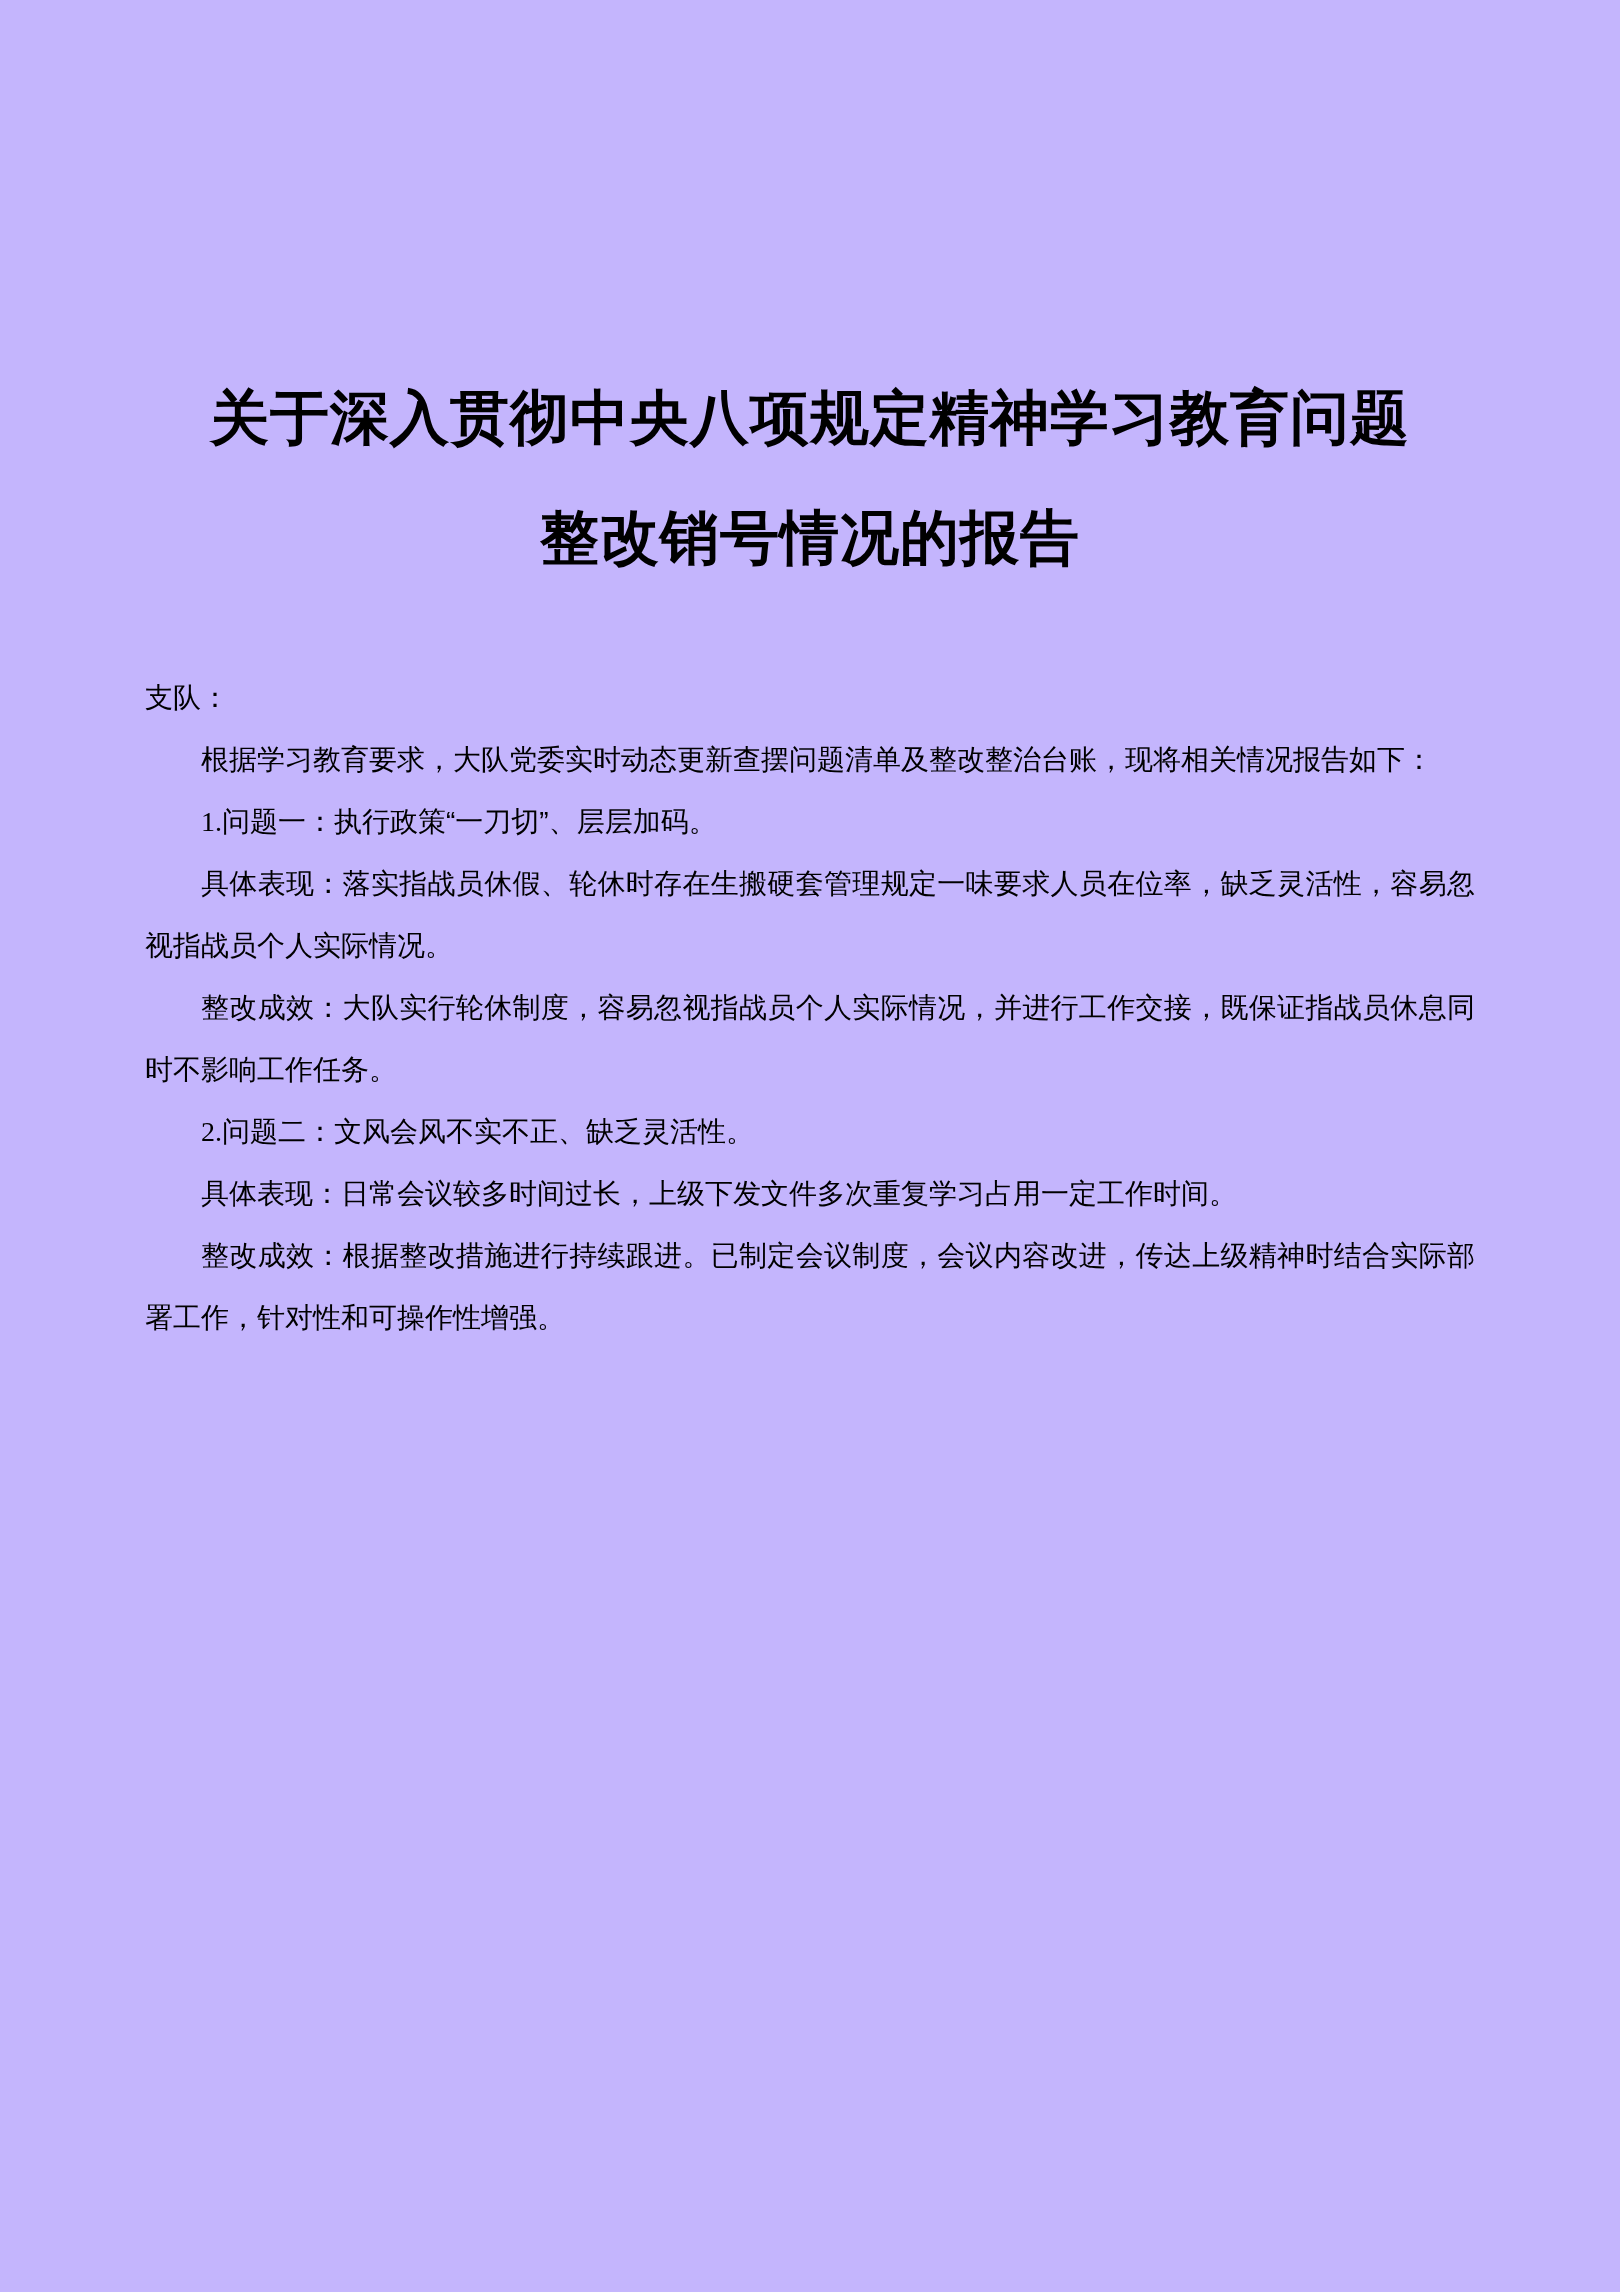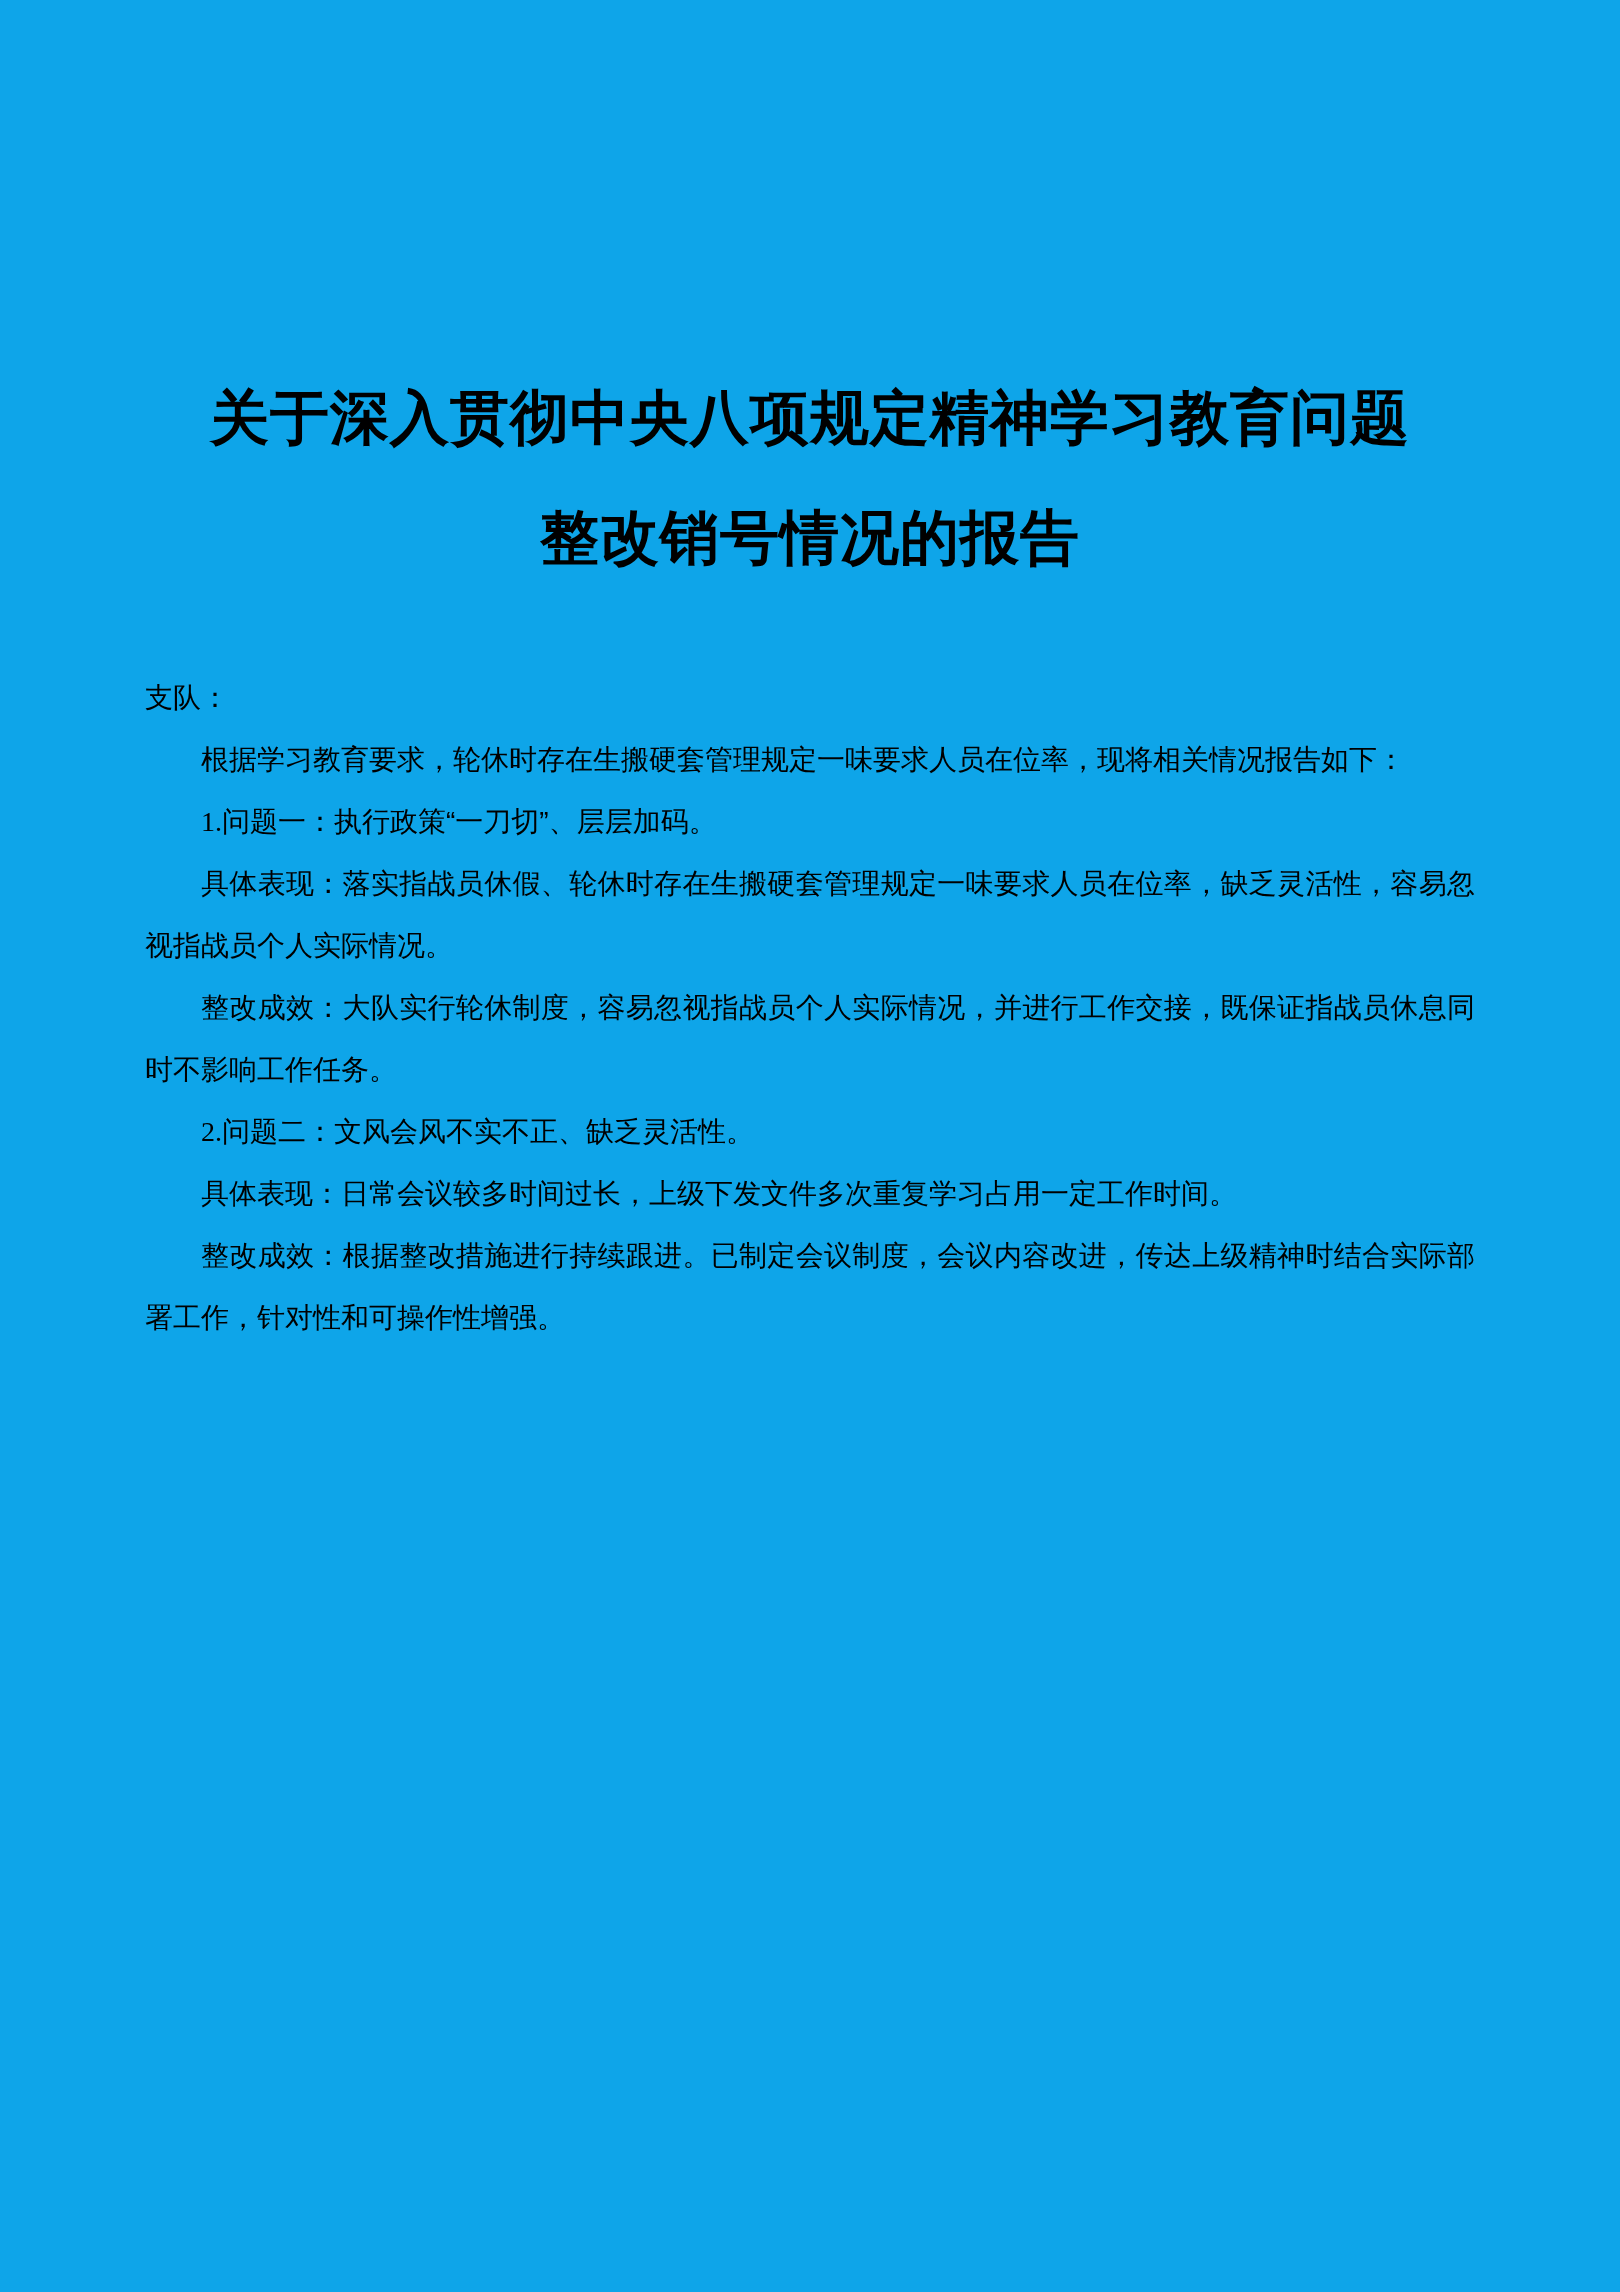--- a/index.html
+++ b/index.html
@@ -8,21 +8,21 @@
     background: #ffffff;
     width: 1620px;
     height: 2293px;
     overflow: hidden;
   }
   .page {
     box-sizing: border-box;
     width: 1620px;
     height: 2293px;
     padding: 358px 145px 0 145px;
-    background: #0ea5e9;
+    background: #c4b5fd;
     color: #000000;
     font-family: "Liberation Sans", "DejaVu Sans", sans-serif;
   }
   .doc-title {
     margin: 0;
     font-size: 59px;
     font-weight: 700;
     line-height: 120px;
     text-align: center;
     letter-spacing: 1px;
@@ -59,21 +59,21 @@
 
   <h1 class="doc-title">
     <span class="title-line">关于深入贯彻中央八项规定精神学习教育问题</span>
     <span class="title-line">整改销号情况的报告</span>
   </h1>
 
   <div class="doc-body">
 
     <p class="para no-indent">支队：</p>
 
-    <p class="para">根据学习教育要求，轮休时存在生搬硬套管理规定一味要求人员在位率，现将相关情况报告如下：</p>
+    <p class="para">根据学习教育要求，大队党委实时动态更新查摆问题清单及整改整治台账，现将相关情况报告如下：</p>
 
     <p class="para"><span class="num">1.</span><strong class="label">问题一：</strong><span>执行政策“一刀切”、层层加码。</span></p>
 
     <p class="para"><strong class="label">具体表现：</strong><span>落实指战员休假、轮休时存在生搬硬套管理规定一味要求人员在位率，缺乏灵活性，容易忽视指战员个人实际情况。</span></p>
 
 
     <p class="para"><strong class="label">整改成效：</strong><span>大队实行轮休制度，容易忽视指战员个人实际情况，并进行工作交接，既保证指战员休息同时不影响工作任务。</span></p>
 
     <p class="para"><span class="num">2.</span><strong class="label">问题二：</strong><span>文风会风不实不正、缺乏灵活性。</span></p>
 

